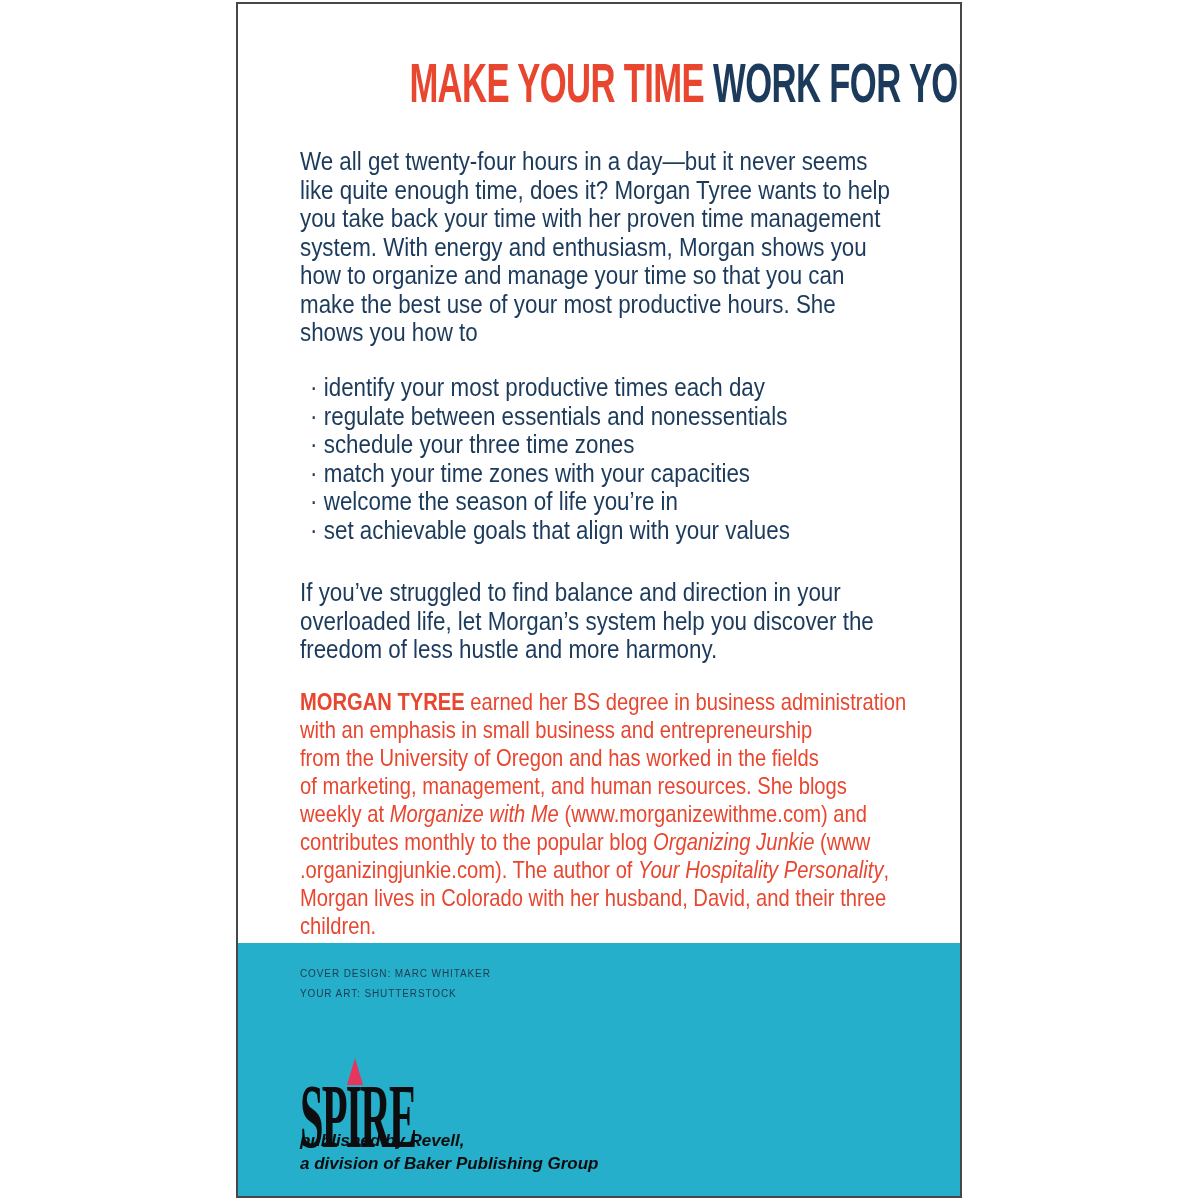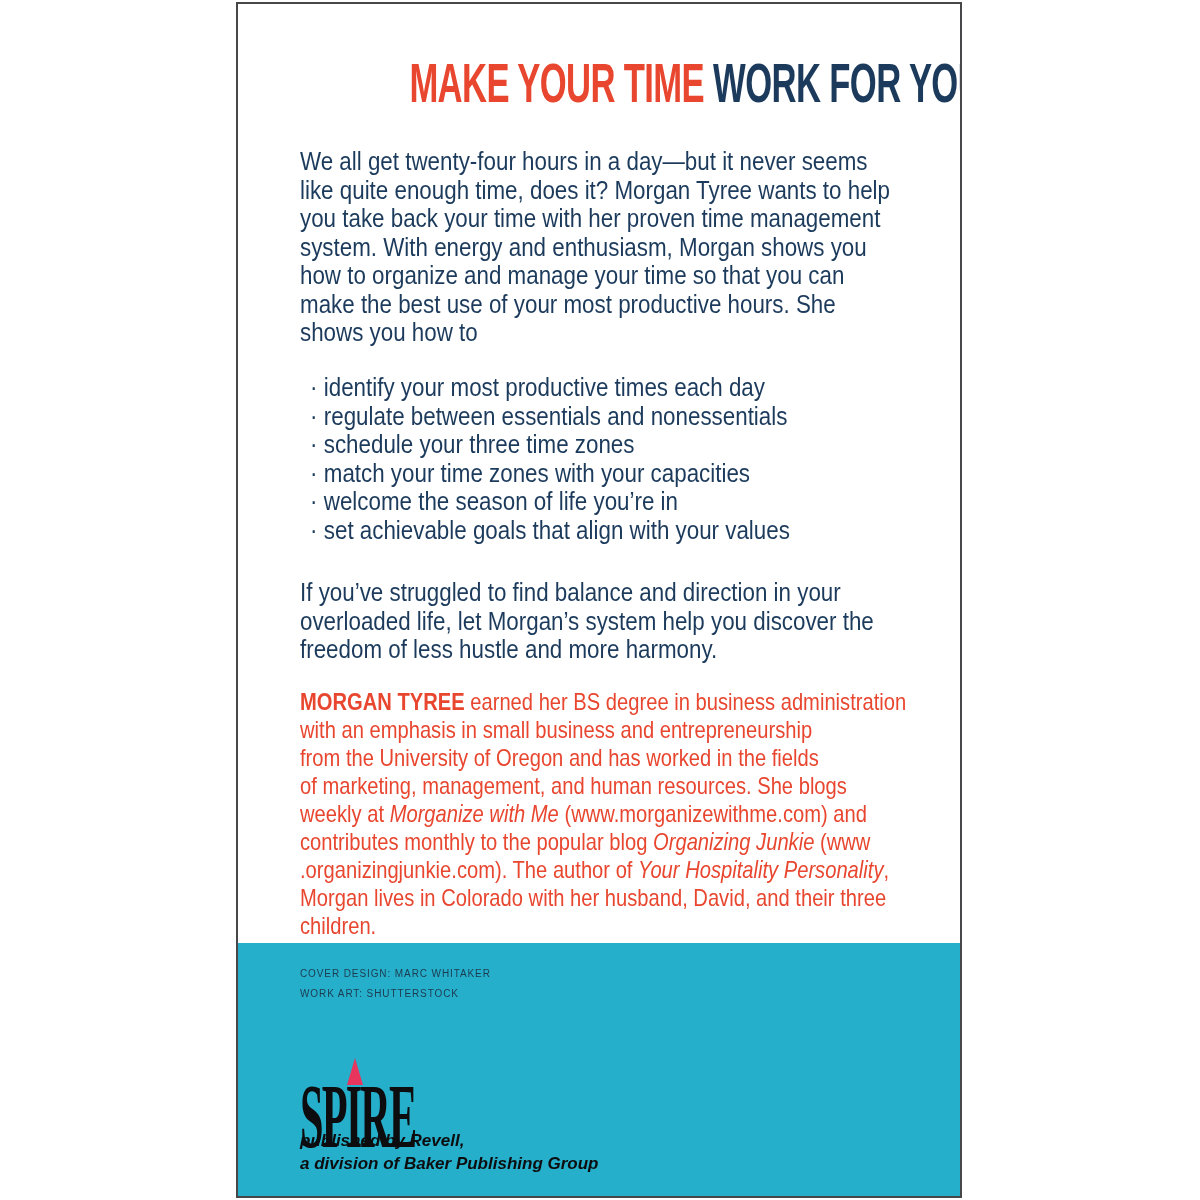--- a/index.html
+++ b/index.html
@@ -143,21 +143,21 @@
     <div><span class="seg-r">weekly at </span><span class="seg-i">Morganize with Me</span><span class="seg-r"> (www.morganizewithme.com) and</span></div>
     <div><span class="seg-r">contributes monthly to the popular blog </span><span class="seg-i">Organizing Junkie</span><span class="seg-r"> (www</span></div>
     <div><span class="seg-r">.organizingjunkie.com). The author of </span><span class="seg-i">Your Hospitality Personality</span><span class="seg-r">,</span></div>
     <div><span class="seg-r">Morgan lives in Colorado with her husband, David, and their three</span></div>
     <div><span class="seg-r">children.</span></div>
   </div>
 
   <div class="footer">
     <div class="credits">
       <div>COVER DESIGN: MARC WHITAKER</div>
-      <div>WORK ART: SHUTTERSTOCK</div>
+      <div>YOUR ART: SHUTTERSTOCK</div>
     </div>
 
     <div class="spire-logo">
       <div class="spire-triangle"></div>
       <div class="spire-text">SPIRE</div>
     </div>
 
     <div class="publisher">
       <div>published by Revell,</div>
       <div>a division of Baker Publishing Group</div>

